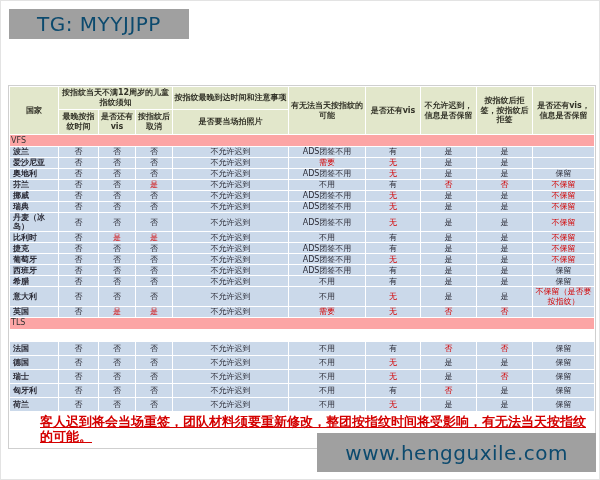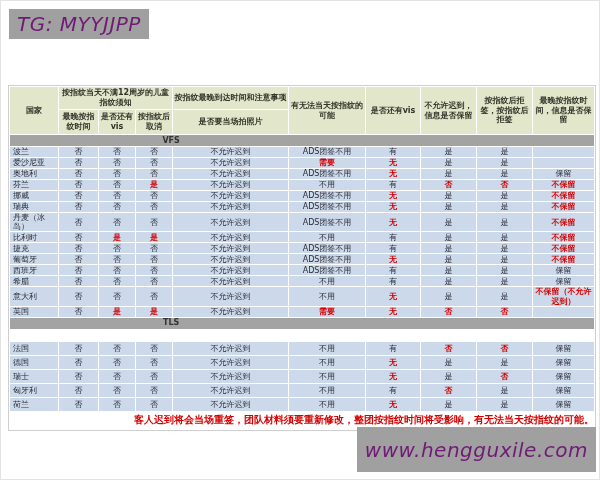--- a/index.html
+++ b/index.html
@@ -2,53 +2,53 @@
 <html><head>
 <meta charset="utf-8">
 <style>
   html,body{margin:0;padding:0;}
   body{
     width:600px;height:480px;position:relative;background:#ffffff;
     font-family:"DejaVu Sans","Liberation Sans",sans-serif;
     box-sizing:border-box;border:1px solid #e3e3e3;overflow:hidden;
   }
   
-  .wm{position:absolute;background:#a0a0a0;color:#701a75;display:flex;align-items:center;
-      padding:0 8px;letter-spacing:0.5px;font-style:italic;}
+  .wm{position:absolute;background:#a0a0a0;color:#0c4a6e;display:flex;align-items:center;
+      padding:0 28px;letter-spacing:0.5px;}
   #wm-top{left:8px;top:8px;height:30px;font-size:20px;}
-  #wm-bottom{right:3px;bottom:7px;height:45px;font-size:20px;}
+  #wm-bottom{right:3px;bottom:7px;height:39px;font-size:20px;}
 
   
   table{
     position:absolute;left:8px;top:85px;width:586px;
     border-collapse:separate;border-spacing:1px;table-layout:fixed;
     background:#ffffff;outline:1px solid #cfcfcf;
   }
   th{
     background:#e2e7cb;color:#333328;font-size:8px;font-weight:bold;
     padding:1px 1px;line-height:1.2;text-align:center;vertical-align:middle;
   }
   thead tr.h1 th{height:20px;}
   thead tr.h2 th{height:22px;}
   td.cell{
     background:#cbd9ea;color:#2b2b36;font-size:8px;text-align:center;
     vertical-align:middle;height:10px;padding:0 1px;line-height:1.15;
     overflow:hidden;
   }
-  td.country{text-align:left;padding-left:3px;}
-  td.red{color:#d40000;font-weight:bold;}
+  td.country{text-align:left;padding-left:3px;font-weight:bold;}
+  td.red{color:#d40000;font-weight:normal;}
   tr.section-row td{
-    background:#a3a3a3;color:#333333;font-size:8px;text-align:center;
-    height:9px;padding-right:45%;line-height:1;font-weight:bold;
+    background:#fca5a5;color:#333333;font-size:8px;
+    height:9px;padding-right:45%;line-height:1;
   }
   tr.spacer-row td{background:transparent;height:9px;}
   tr.tls td.cell{height:13px;}
   tr.note-row td{
-    background:transparent;color:#d40000;font-size:10px;font-weight:bold;
-    text-align:right;padding:2px 0 2px 30px;height:13px;line-height:1.2;
+    background:transparent;color:#d40000;font-size:13px;font-weight:bold;
+    text-align:left;padding:2px 0 2px 30px;height:13px;line-height:1.2;text-decoration:underline;
   }
 </style>
 </head>
 <body>
 
 <div id="wm-top" class="wm">TG: MYYJJPP</div>
 
 <table>
   <colgroup>
     <col style="width:48px">
@@ -64,21 +64,21 @@
   </colgroup>
   <thead>
     <tr class="h1">
       <th rowspan="2">国家</th>
       <th colspan="3">按指纹当天不满12周岁的儿童指纹须知</th>
       <th>按指纹最晚到达时间和注意事项</th>
       <th rowspan="2">有无法当天按指纹的可能</th>
       <th rowspan="2">是否还有vis</th>
       <th rowspan="2">不允许迟到，信息是否保留</th>
       <th rowspan="2">按指纹后拒签，按指纹后拒签</th>
-      <th rowspan="2">最晚按指纹时间，信息是否保留</th>
+      <th rowspan="2">是否还有vis，信息是否保留</th>
     </tr>
     <tr class="h2">
       <th>最晚按指纹时间</th>
       <th>是否还有vis</th>
       <th>按指纹后取消</th>
       <th>是否要当场拍照片</th>
     </tr>
   </thead>
   <tbody id="tbody">
       <tr class="section-row">
@@ -231,21 +231,21 @@
       <tr class="data-row">
         <td class="cell country">意大利</td>
         <td class="cell">否</td>
         <td class="cell">否</td>
         <td class="cell">否</td>
         <td class="cell">不允许迟到</td>
         <td class="cell">不用</td>
         <td class="cell red">无</td>
         <td class="cell">是</td>
         <td class="cell">是</td>
-        <td class="cell red">不保留（不允许迟到）</td>
+        <td class="cell red">不保留（是否要按指纹）</td>
       </tr>
       <tr class="data-row">
         <td class="cell country">英国</td>
         <td class="cell">否</td>
         <td class="cell red">是</td>
         <td class="cell red">是</td>
         <td class="cell">不允许迟到</td>
         <td class="cell red">需要</td>
         <td class="cell red">无</td>
         <td class="cell red">否</td>

